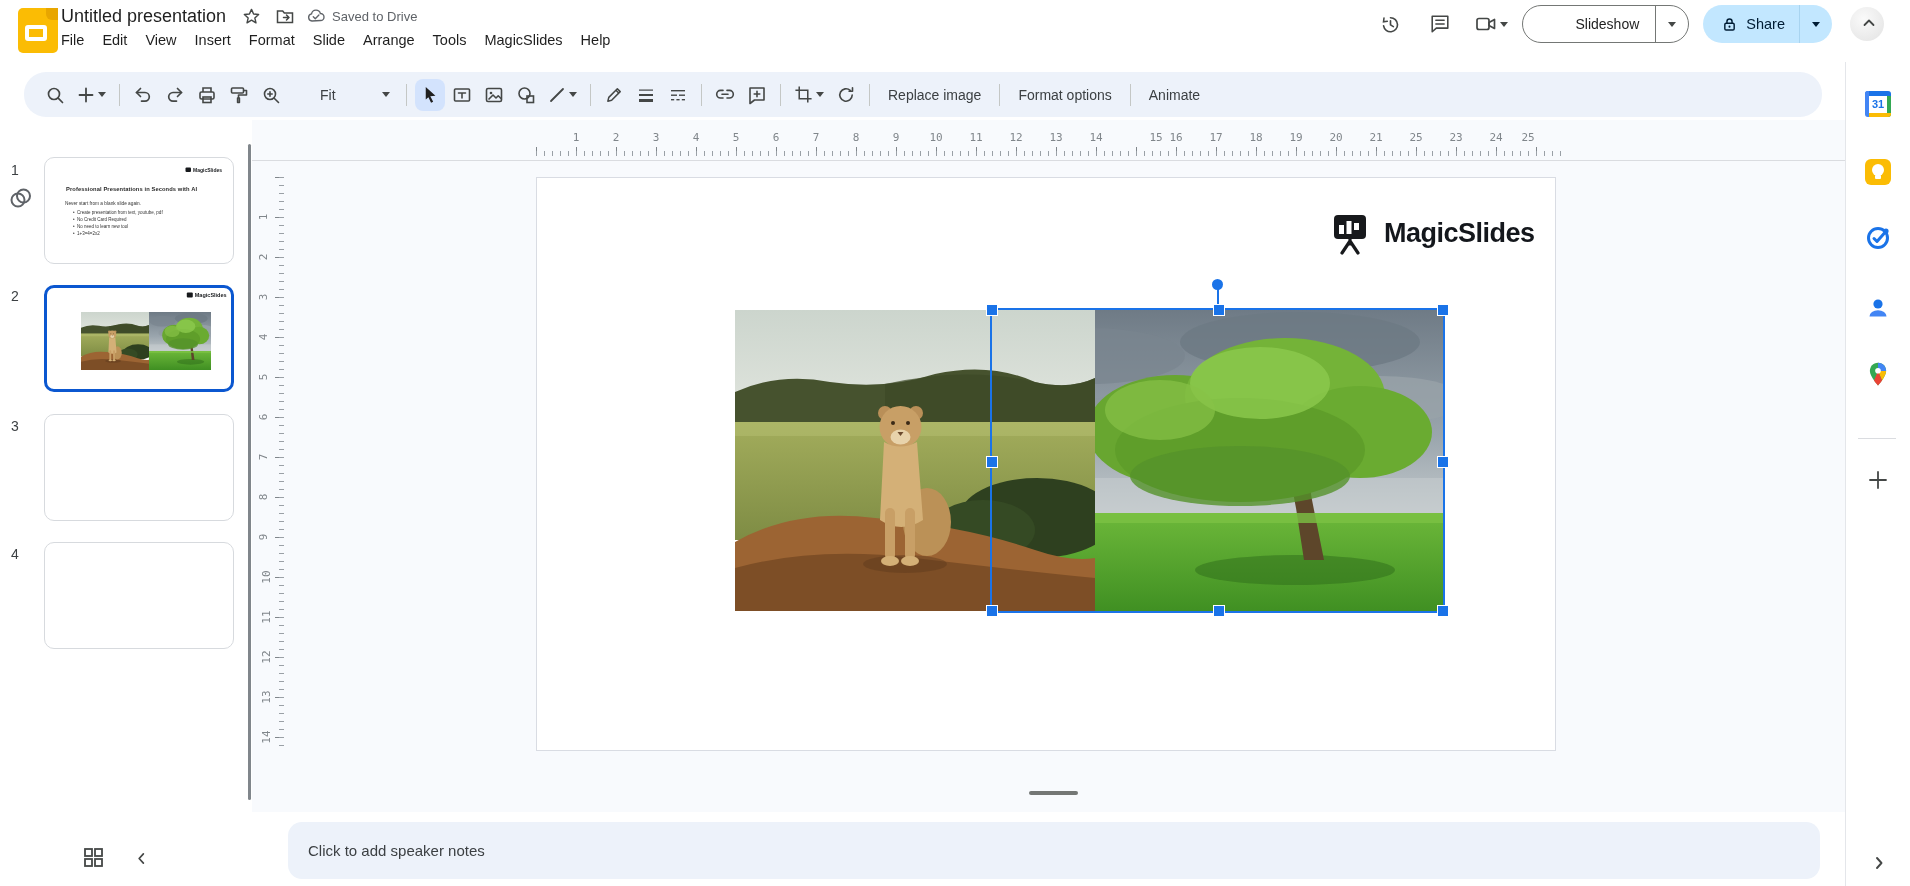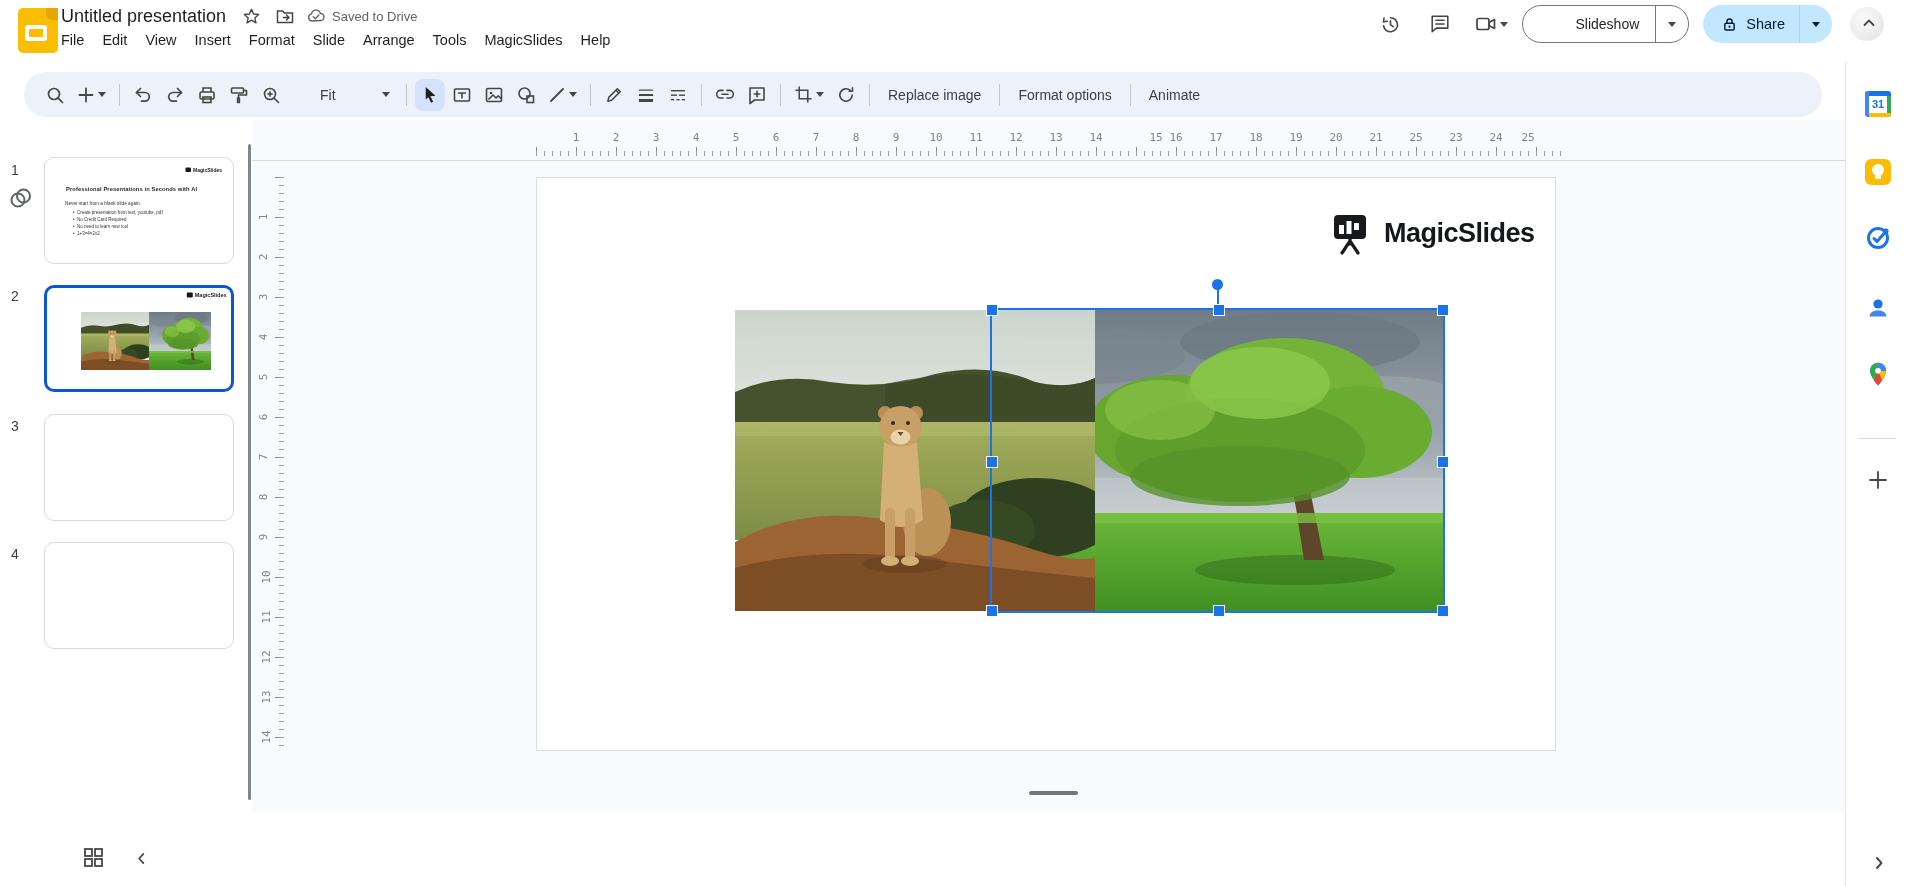--- a/index.html
+++ b/index.html
@@ -560,20 +560,21 @@
         <rect x="12" y="2" width="7" height="7"></rect>
         <rect x="2" y="12" width="7" height="7"></rect>
         <rect x="12" y="12" width="7" height="7"></rect>
       </svg>
   </span>
   <span class="strip-collapse">
     <svg width="15" height="15" viewBox="0 0 16 16" fill="none" stroke="currentColor" stroke-width="1.8" stroke-linecap="round" stroke-linejoin="round">
         <path d="M10 3 L5.5 8 L10 13"></path>
       </svg>
   </span>
+  <div class="notes-pill">Click to add speaker notes</div>
   <span class="panel-collapse">
     <svg width="16" height="16" viewBox="0 0 16 16" fill="none" stroke="currentColor" stroke-width="1.9" stroke-linecap="round" stroke-linejoin="round">
         <path d="M6 3 L10.5 8 L6 13"></path>
       </svg>
   </span>
 
   <div class="side-divider"></div>
   <div class="side-panel">
     <span class="sp-btn" style="top:22px">
       <span class="gcal">

